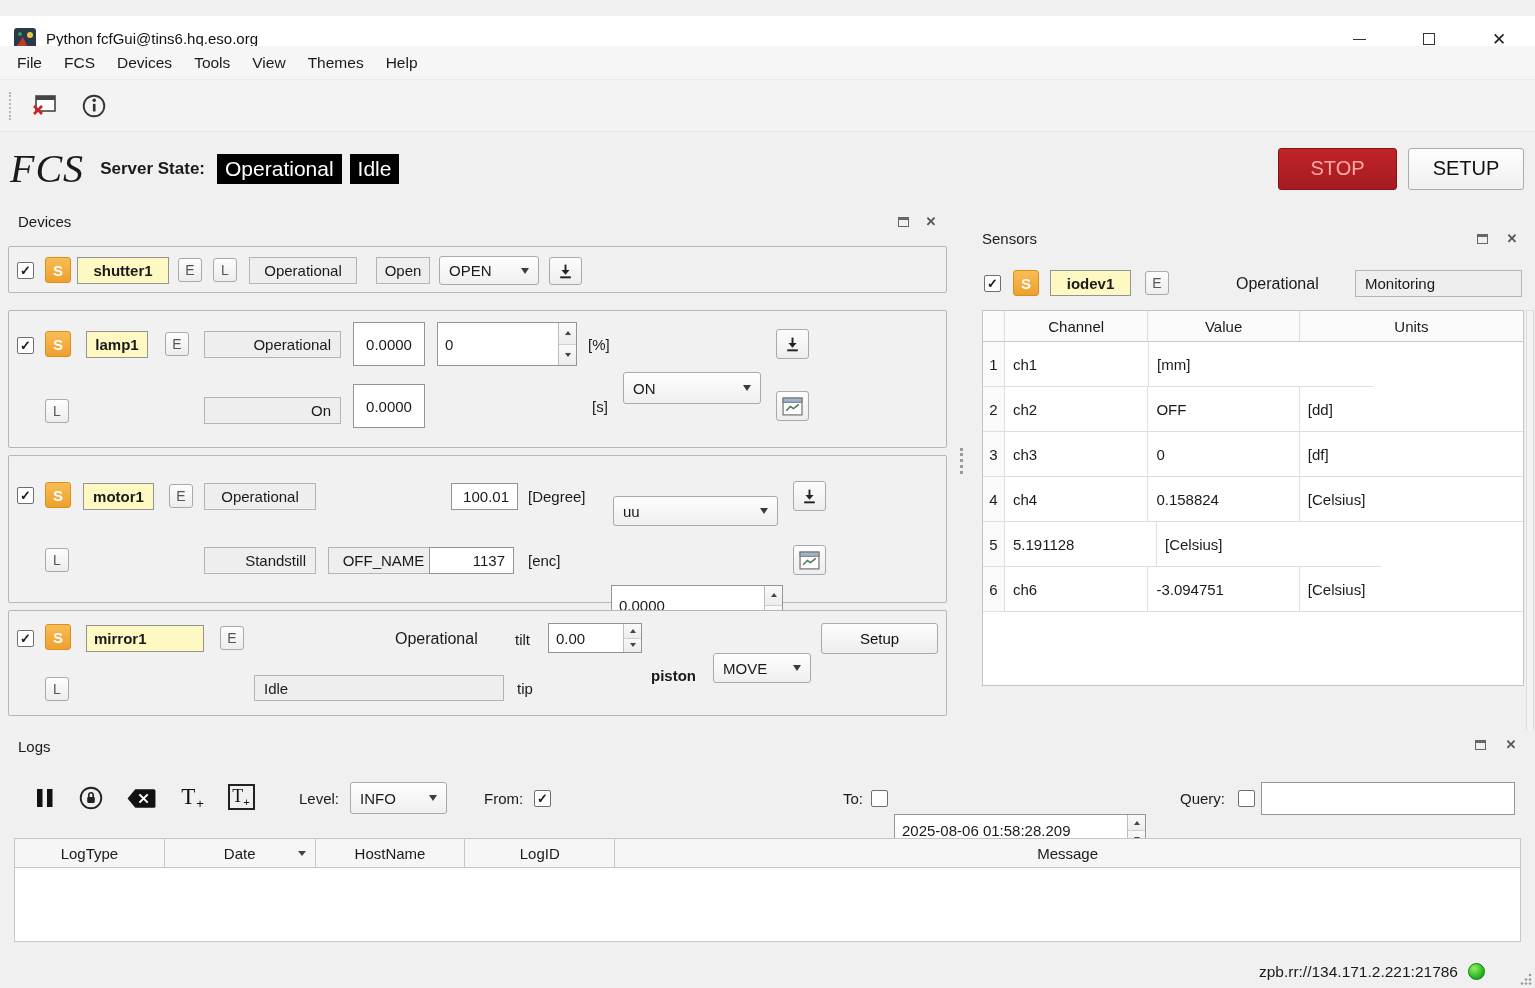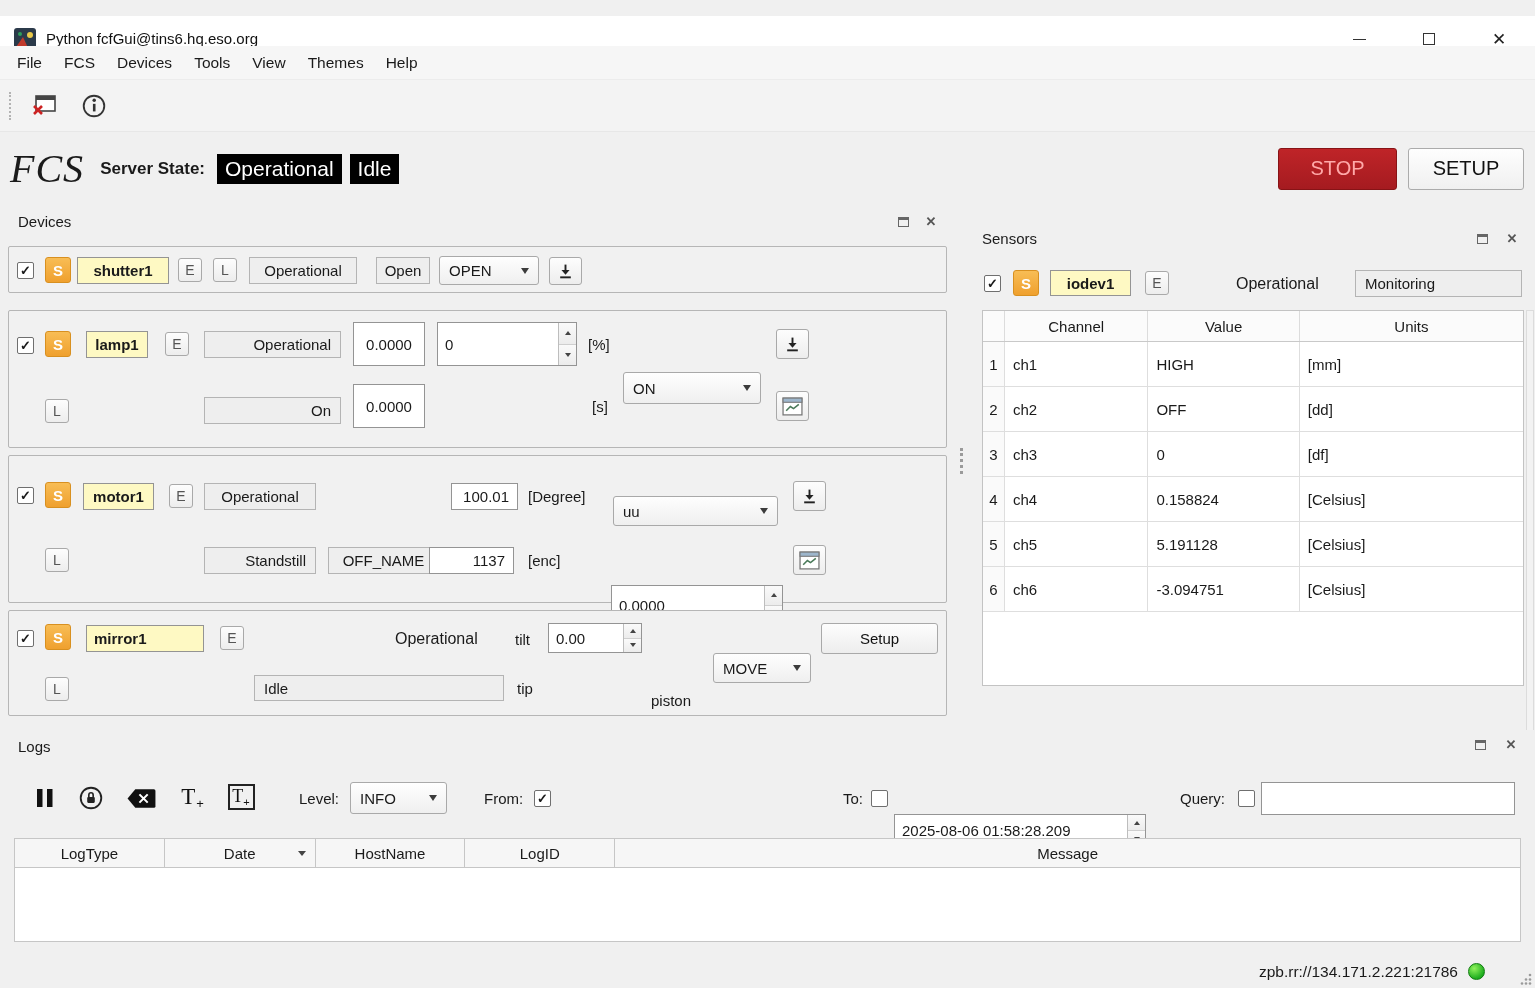--- a/index.html
+++ b/index.html
@@ -328,21 +328,21 @@
         <span>0.00</span>
         <span class="sarrows">
             <button class="up">
               <i class="tri-up"></i>
             </button>
             <button class="dn">
               <i class="tri-dn"></i>
             </button>
           </span>
       </div>
-      <span class="plainlabel abs" style="left:642px;top:75px;height:28px;">piston</span>
+      <span class="plainlabel abs" style="left:642px;top:50px;height:28px;font-weight:bold;">piston</span>
       <div class="spin abs" style="left:705px;top:62px;width:86px;height:30px;">
         <span>0.00</span>
         <span class="sarrows">
             <button class="up">
               <i class="tri-up"></i>
             </button>
             <button class="dn">
               <i class="tri-dn"></i>
             </button>
           </span>
@@ -369,21 +369,20 @@
     <div class="stable" style="left:12px;top:88px;width:542px;height:376px;">
       <div class="shead">
         <span class="shcell" style="width:22px;"></span>
         <span class="shcell" style="width:144px;">Channel</span>
         <span class="shcell" style="width:152px;">Value</span>
         <span class="shcell" style="width:224px;border-right:none;">Units</span>
       </div>
       <div class="strow">
         <span class="scell sncell" style="width:22px;">1</span>
         <span class="scell" style="width:144px;">ch1</span>
-        <span class="scell" style="width:152px;">HIGH</span>
         <span class="scell" style="width:224px;border-right:none;">[mm]</span>
       </div>
       <div class="strow">
         <span class="scell sncell" style="width:22px;">2</span>
         <span class="scell" style="width:144px;">ch2</span>
         <span class="scell" style="width:152px;">OFF</span>
         <span class="scell" style="width:224px;border-right:none;">[dd]</span>
       </div>
       <div class="strow">
         <span class="scell sncell" style="width:22px;">3</span>
@@ -392,21 +391,20 @@
         <span class="scell" style="width:224px;border-right:none;">[df]</span>
       </div>
       <div class="strow">
         <span class="scell sncell" style="width:22px;">4</span>
         <span class="scell" style="width:144px;">ch4</span>
         <span class="scell" style="width:152px;">0.158824</span>
         <span class="scell" style="width:224px;border-right:none;">[Celsius]</span>
       </div>
       <div class="strow">
         <span class="scell sncell" style="width:22px;">5</span>
-        <span class="scell" style="width:144px;">ch5</span>
         <span class="scell" style="width:152px;">5.191128</span>
         <span class="scell" style="width:224px;border-right:none;">[Celsius]</span>
       </div>
       <div class="strow">
         <span class="scell sncell" style="width:22px;">6</span>
         <span class="scell" style="width:144px;">ch6</span>
         <span class="scell" style="width:152px;">-3.094751</span>
         <span class="scell" style="width:224px;border-right:none;">[Celsius]</span>
       </div>
     </div>

